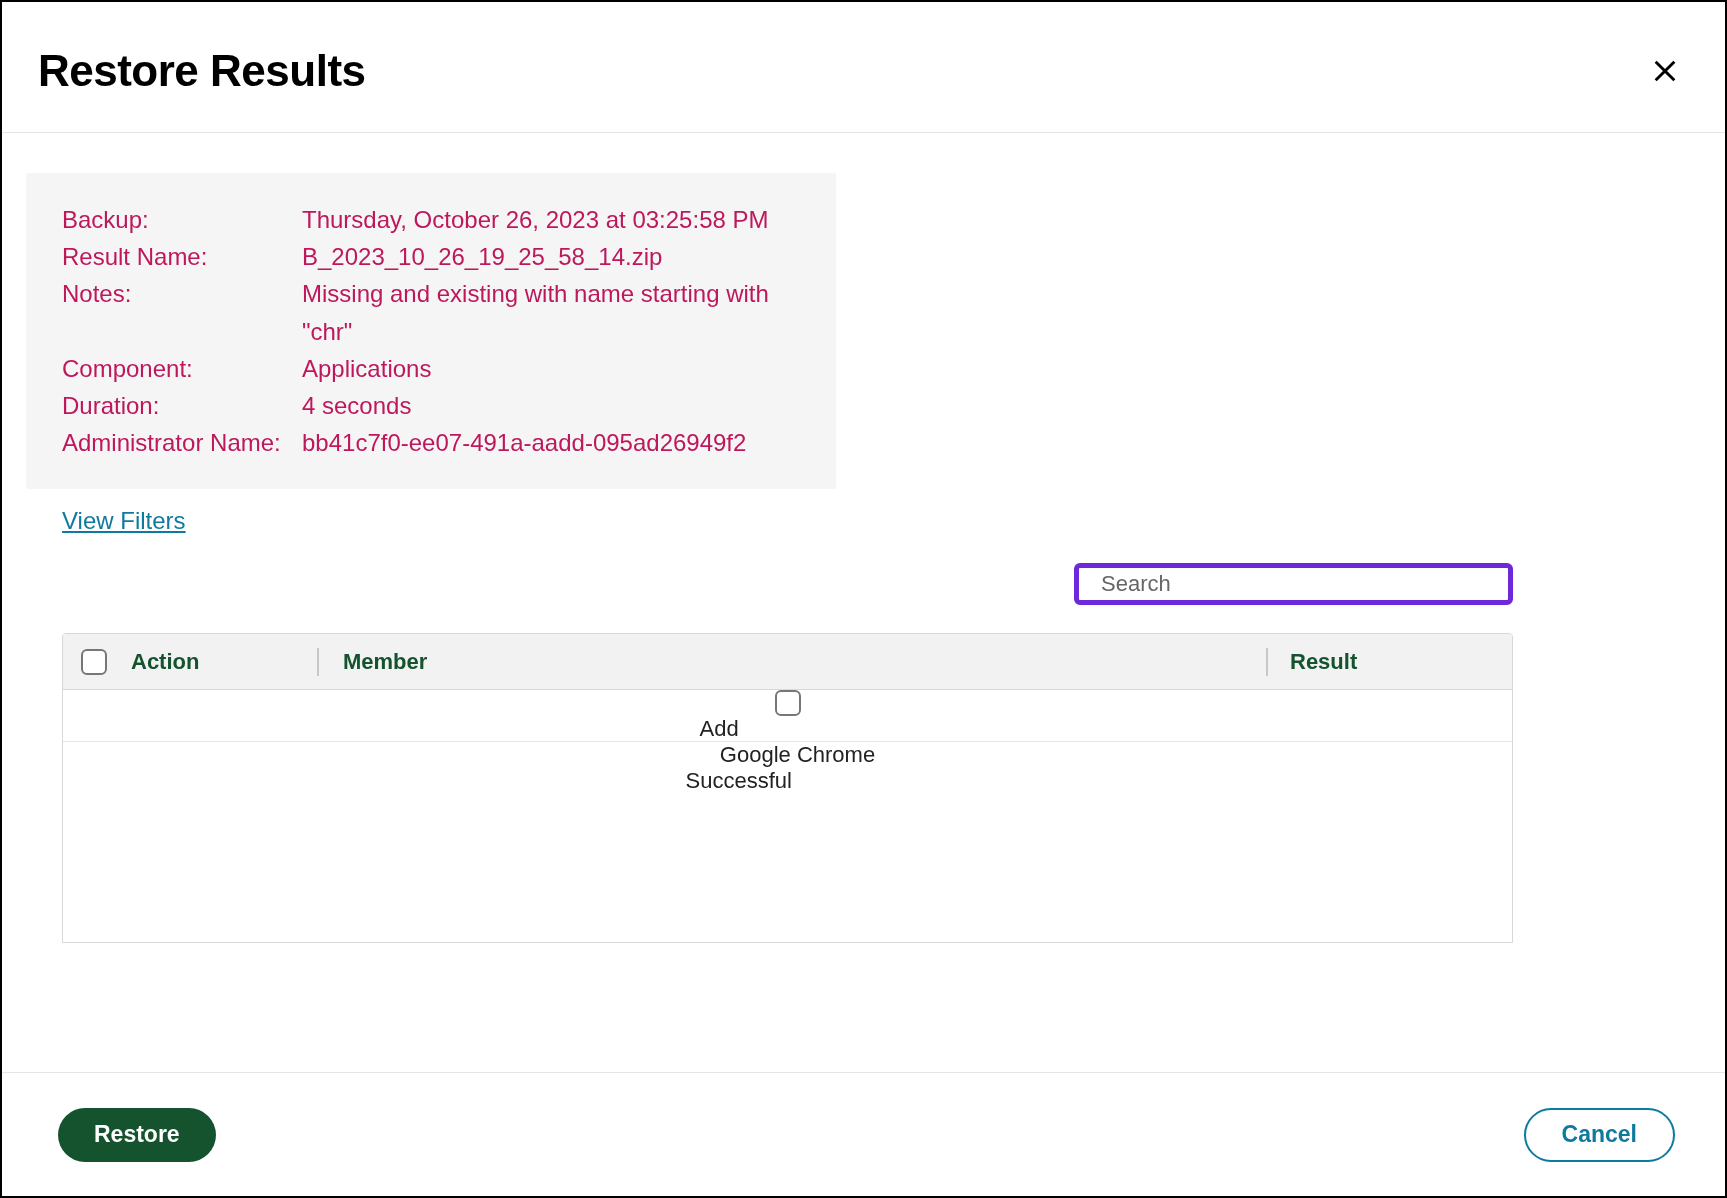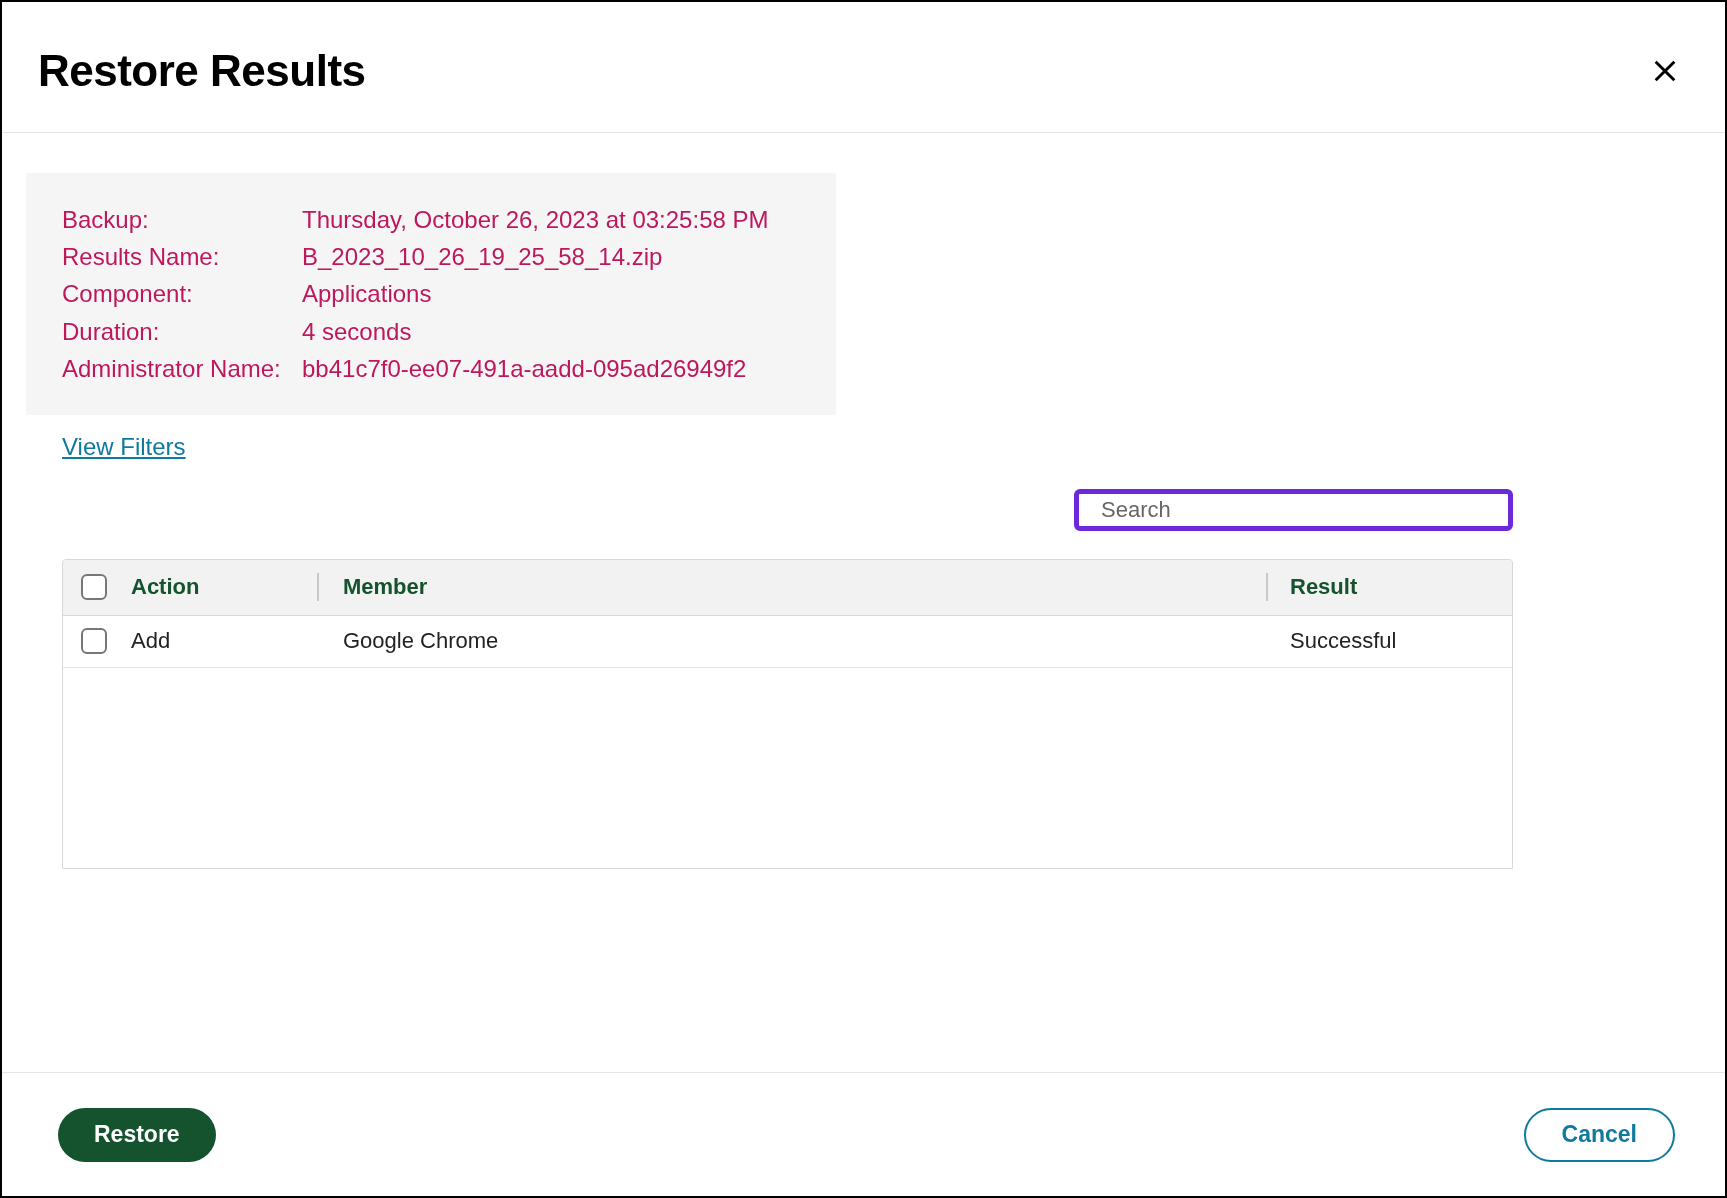--- a/index.html
+++ b/index.html
@@ -119,20 +119,21 @@
     margin: 0 4px;
   }
   .tbody { flex:1; overflow:auto; }
   .trow {
     display: flex;
     align-items: center;
     height: 52px;
     font-size: 22px;
     color: #222;
     border-bottom: 1px solid #e5e5e5;
+    flex-direction: column;
   }
   .checkbox {
     width: 26px; height: 26px;
     border: 2px solid #777;
     border-radius: 6px;
     background: #fff;
     cursor: pointer;
   }
   .footer {
     height: 124px;
@@ -177,22 +178,26 @@
     </div>
   </div>
 
   <div class="content">
     <div class="info-card">
       <div class="info-row">
         <div class="info-label">Backup:</div>
         <div class="info-value">Thursday, October 26, 2023 at 03:25:58 PM</div>
       </div>
       <div class="info-row">
-        <div class="info-label">Results Name:</div>
+        <div class="info-label">Result Name:</div>
         <div class="info-value">B_2023_10_26_19_25_58_14.zip</div>
+      </div>
+      <div class="info-row">
+        <div class="info-label">Notes:</div>
+        <div class="info-value">Missing and existing with name starting with "chr"</div>
       </div>
       <div class="info-row">
         <div class="info-label">Component:</div>
         <div class="info-value">Applications</div>
       </div>
       <div class="info-row">
         <div class="info-label">Duration:</div>
         <div class="info-value">4 seconds</div>
       </div>
       <div class="info-row">

